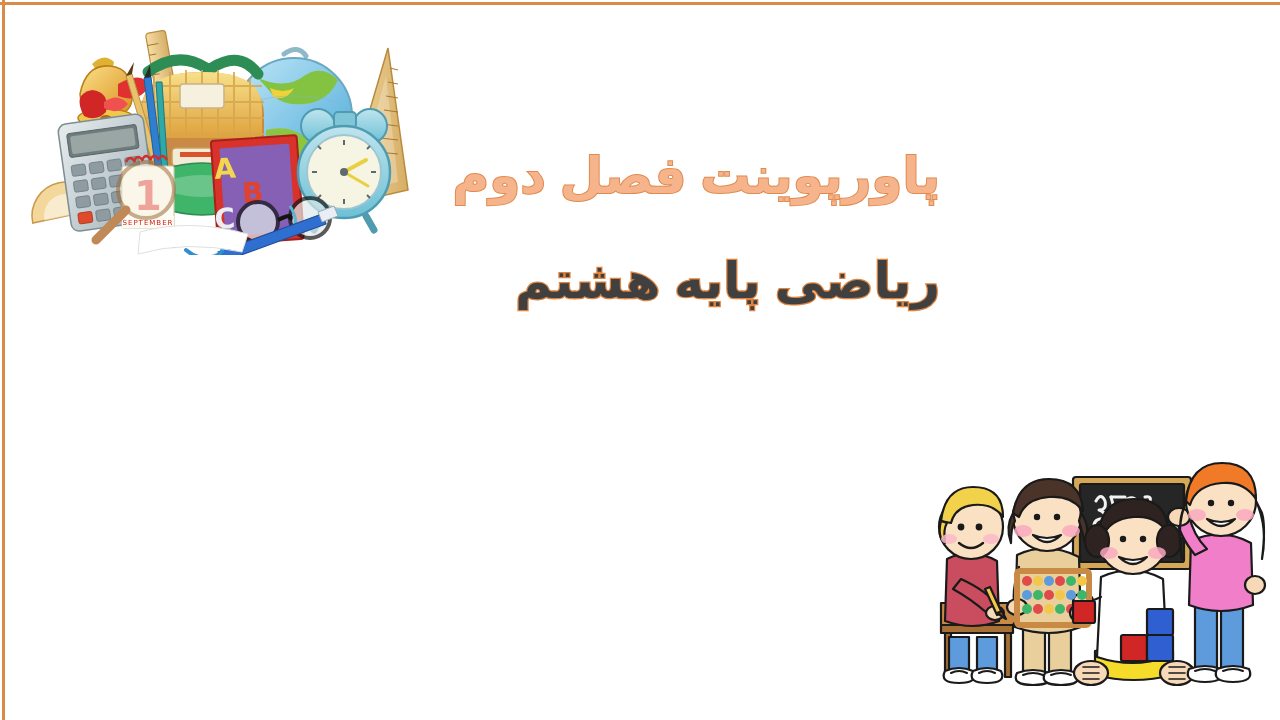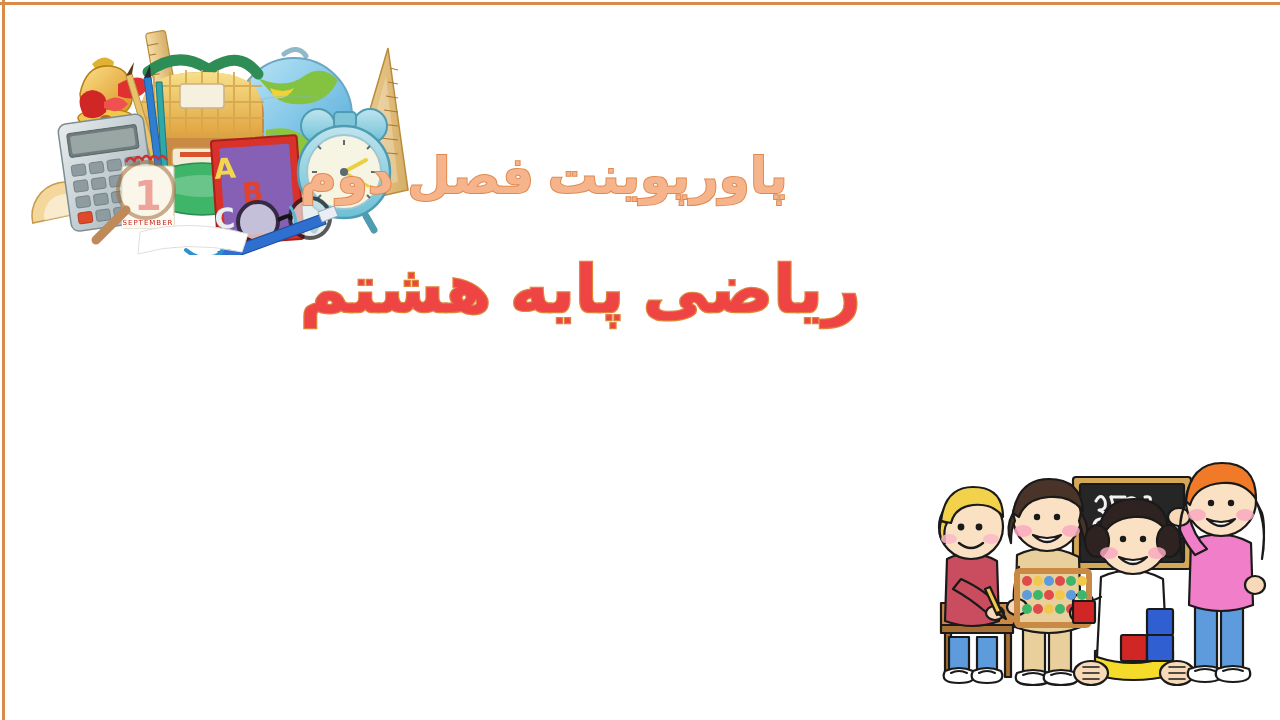--- a/index.html
+++ b/index.html
@@ -25,39 +25,39 @@
   .edge-left{
     position:absolute;left:2px;top:0;width:3px;height:720px;
     background:#d98b4a;
   }
 
   
   .title-block{
     position:absolute;
     left:300px;top:150px;
     width:640px;
-    text-align:left;
+    text-align:right;
     direction:rtl;
   }
   .line{
     font-weight:bold;
     line-height:1.05;
     white-space:nowrap;
     letter-spacing:0px;
   }
   .line-1{
     font-size:50px;
     color:#f6b48c;
     -webkit-text-stroke:2px #e08a4e;
     paint-order:stroke fill;
     margin-bottom:52px;
   }
   .line-2{
-    font-size:66px;
-    color:#ef4444;
+    font-size:50px;
+    color:#404040;
     -webkit-text-stroke:2.5px #e0833c;
     paint-order:stroke fill;
     margin-bottom:52px;
   }
   .line-3{
     font-size:50px;
     color:#fb0d00;
     -webkit-text-stroke:1.5px #ff6a3c;
     paint-order:stroke fill;
   }

